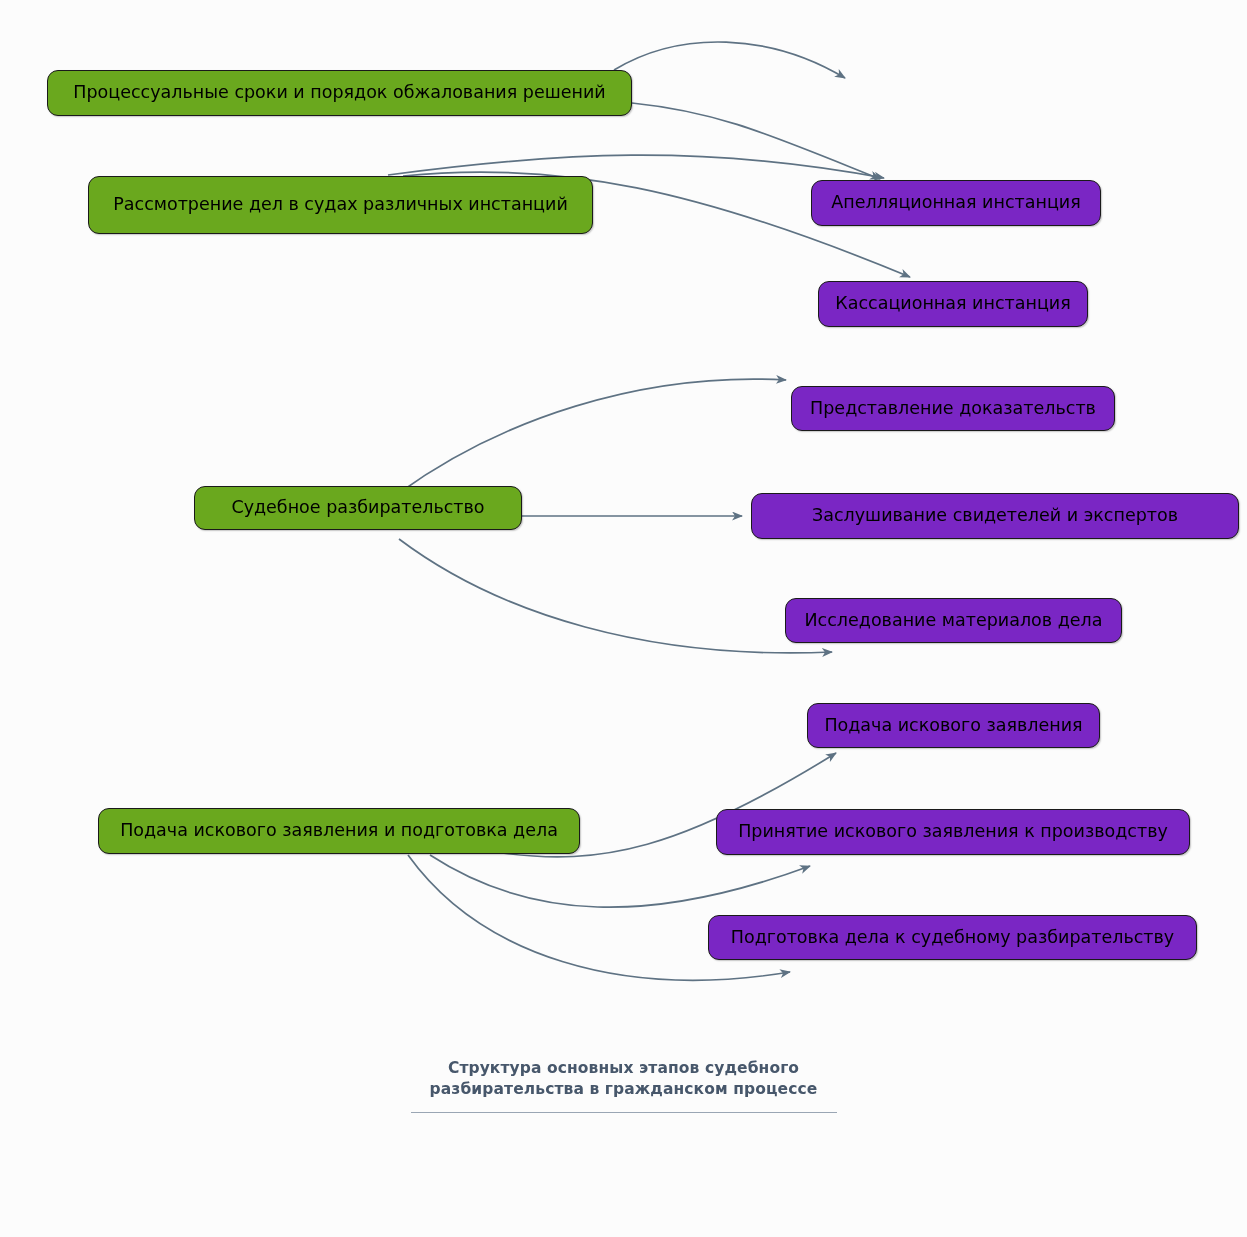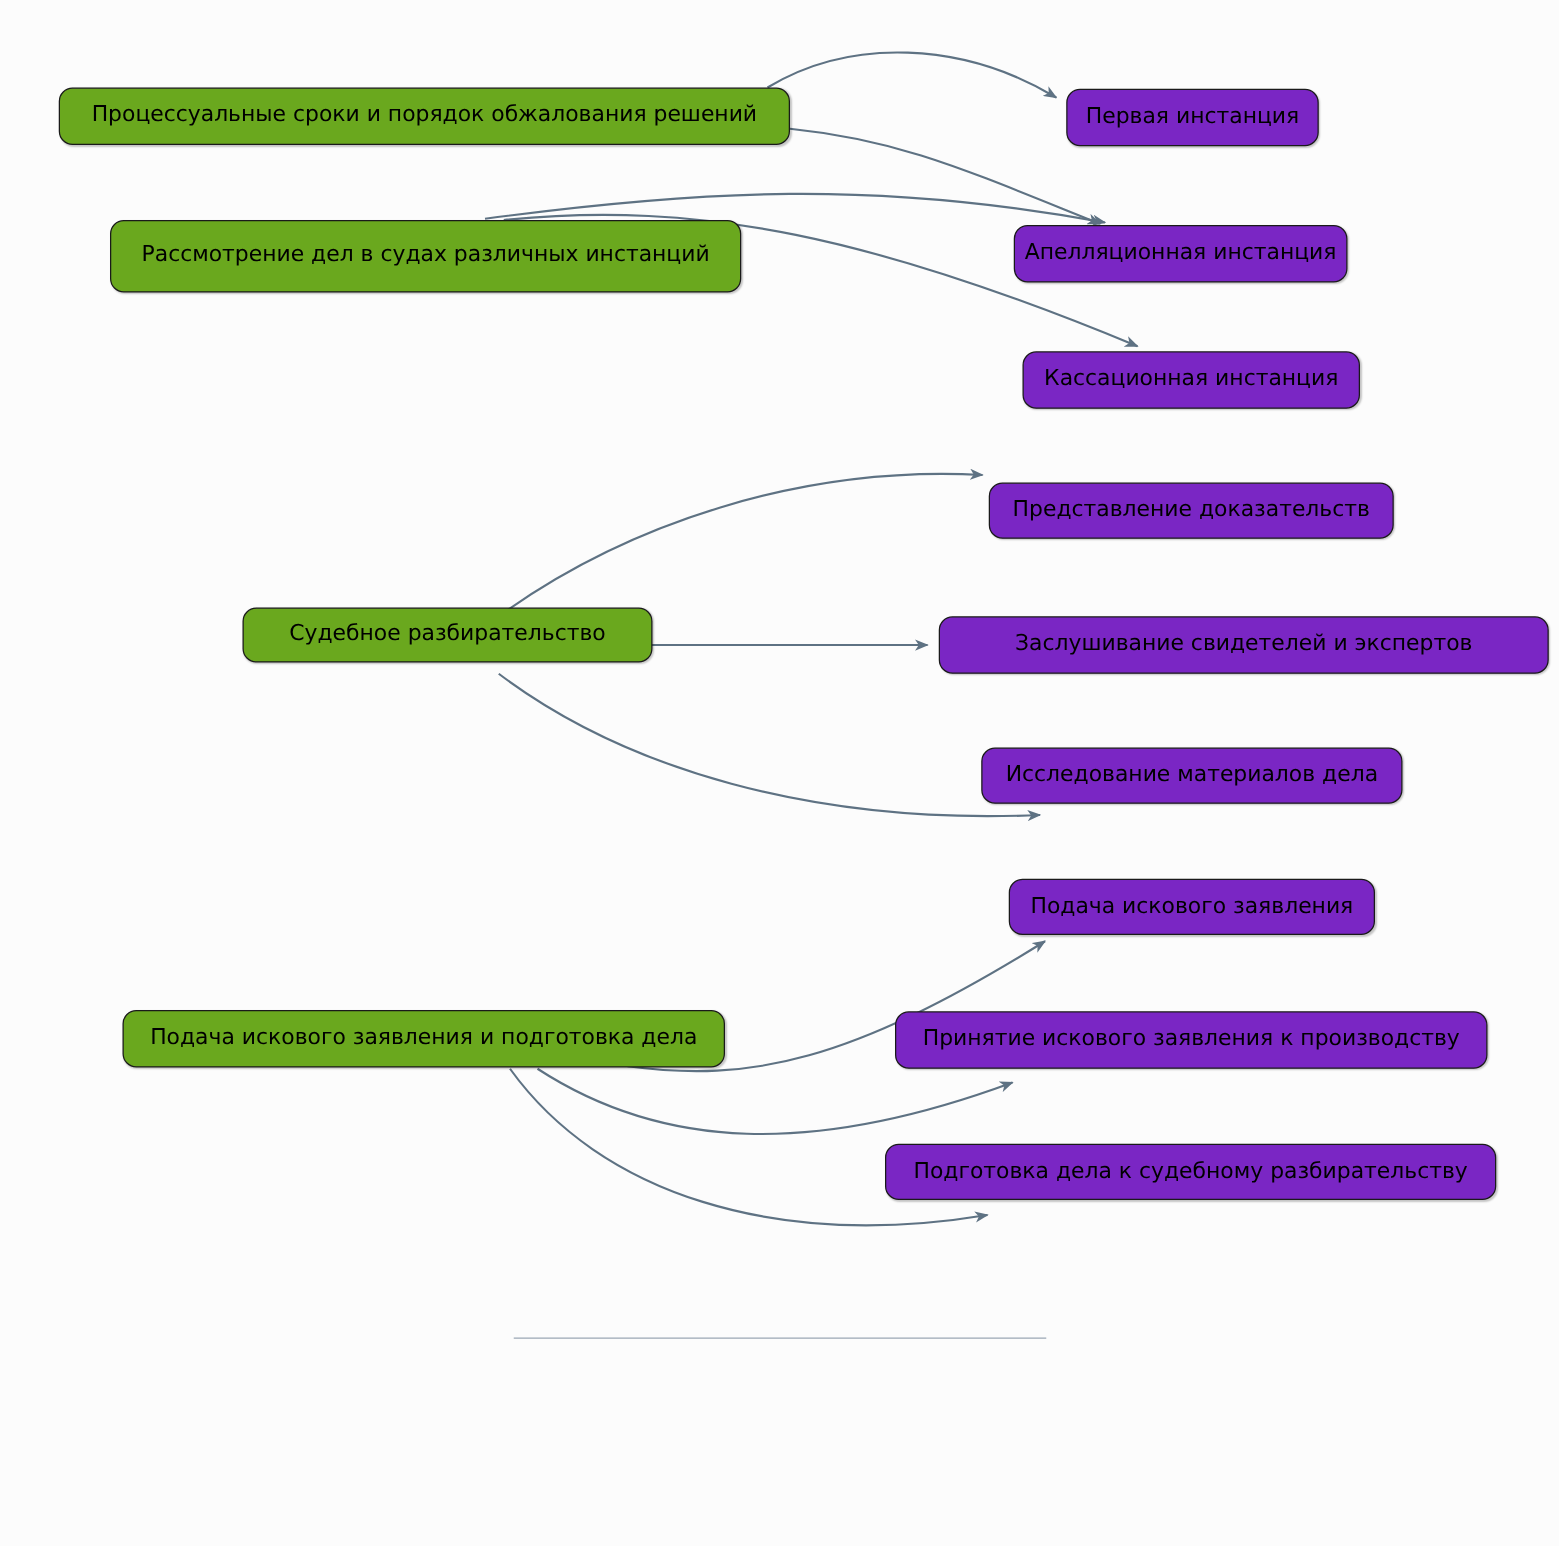--- a/index.html
+++ b/index.html
@@ -89,25 +89,22 @@
   </svg>
 
   <div class="node green" style="left:47px;top:70px;width:585px;height:46px;">
     <span class="label">Процессуальные сроки и порядок обжалования решений</span>
   </div>
 
   <div class="node green" style="left:88px;top:176px;width:505px;height:58px;">
     <span class="label">Рассмотрение дел в судах различных инстанций</span>
   </div>
 
-  <div class="node purple" style="left:853px;top:71px;width:202px;height:46px;">
-    <span class="label">Первая инстанция</span>
-  </div>
 
-  <div class="node purple" style="left:811px;top:180px;width:267px;height:46px;">
+  <div class="node purple" style="left:811px;top:180px;width:290px;height:46px;">
     <span class="label">Апелляционная инстанция</span>
   </div>
 
   <div class="node purple" style="left:818px;top:281px;width:270px;height:46px;">
     <span class="label">Кассационная инстанция</span>
   </div>
 
   <div class="node green" style="left:194px;top:486px;width:328px;height:44px;text-align:right;">
     <span class="label">Судебное разбирательство</span>
   </div>
@@ -136,14 +133,18 @@
     <span class="label">Принятие искового заявления к производству</span>
   </div>
 
   <div class="node purple" style="left:708px;top:915px;width:489px;height:45px;">
     <span class="label">Подготовка дела к судебному разбирательству</span>
   </div>
 
 </div>
 
 <div id="footer">
+  <div class="title">
+    <div>Структура основных этапов судебного</div>
+    <div>разбирательства в гражданском процессе</div>
+  </div>
   <div class="rule"></div>
 </div>
 
 </body></html>

